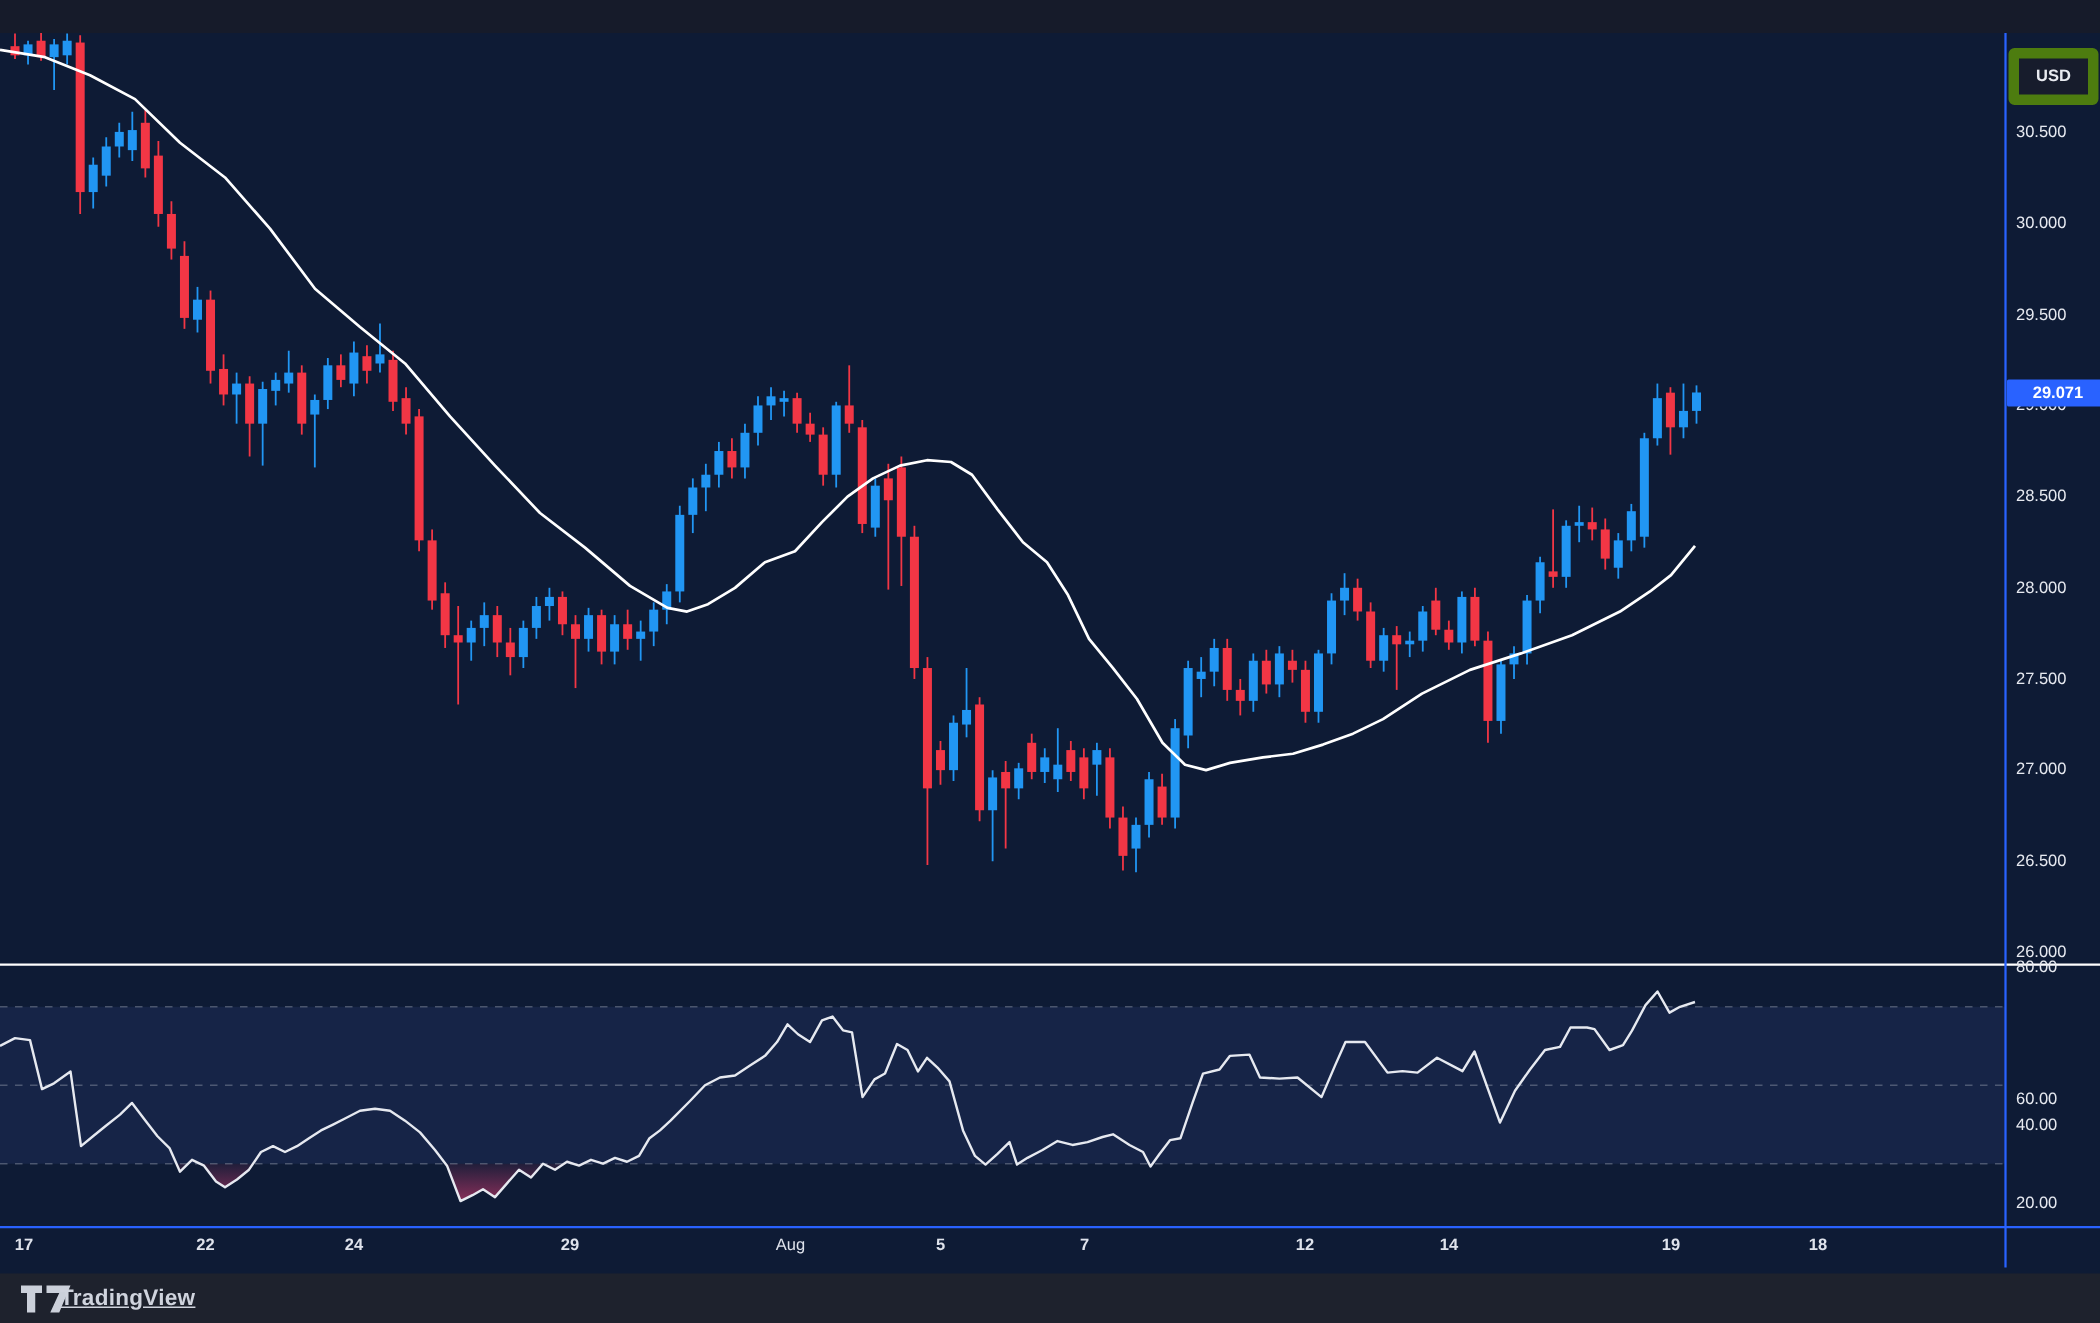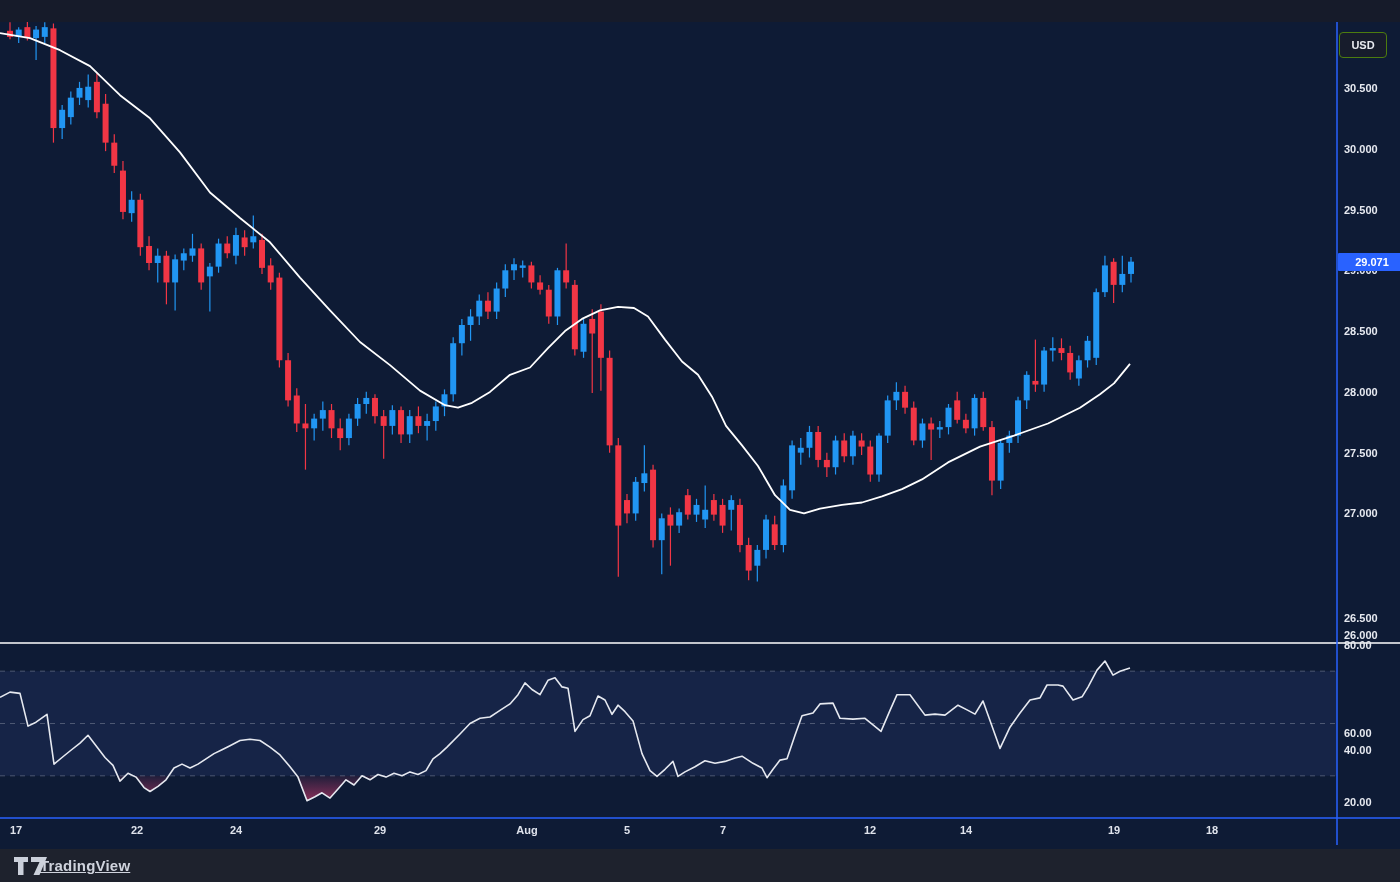--- a/index.html
+++ b/index.html
@@ -1,24 +1,24 @@
 <!DOCTYPE html>
 <html><head>
 <meta charset="utf-8">
 <style>
   html,body{margin:0;padding:0;background:#0e1b35;}
   #stage{position:relative;width:1400px;height:882px;overflow:hidden;
          font-family:"Liberation Sans",sans-serif;background:#0e1b35;}
   #header{position:absolute;left:0;top:0;width:1400px;height:22px;background:#161b2a;}
   #header .t{position:absolute;left:14px;top:3px;font-size:13.5px;font-weight:700;color:#e3e7ef;white-space:nowrap;}
   #plot{position:absolute;left:0;top:0;}
-  .axlabel{position:absolute;left:1344px;font-size:11px;font-weight:700;color:#e6e9f0;transform:translateY(-50%);white-space:nowrap;}
+  .axlabel{position:absolute;left:1344px;font-size:11px;font-weight:400;color:#e6e9f0;transform:translateY(-50%);white-space:nowrap;}
   .tick{position:absolute;top:824px;font-size:11px;font-weight:600;color:#dfe3ec;transform:translateX(-50%);white-space:nowrap;}
-  .tick.month{font-weight:700;}
-  #usd-badge{position:absolute;left:1339px;top:32px;width:46px;height:24px;border:1px solid #4d7c0f;
+  .tick.month{font-weight:400;}
+  #usd-badge{position:absolute;left:1339px;top:32px;width:46px;height:24px;border:7px solid #4d7c0f;
              border-radius:4px;background:#171c2c;color:#e8eaf0;font-size:11px;font-weight:700;
              display:flex;align-items:center;justify-content:center;}
   #last-label{position:absolute;left:1338px;width:68px;height:18px;background:#2962ff;color:#ffffff;
               font-size:11px;font-weight:700;display:flex;align-items:center;justify-content:center;border-radius:1px;}
   #footer{position:absolute;left:0;top:849px;width:1400px;height:33px;background:#1e222d;}
   #footer .brand{position:absolute;left:40px;top:8px;font-size:15px;font-weight:600;color:#cfd3dd;letter-spacing:.2px;text-decoration:underline;}
   #tv-logo{position:absolute;left:13px;top:7px;}
 </style>
 </head>
 <body>
@@ -329,21 +329,21 @@
   <div id="usd-badge">USD</div>
   <div id="price-axis">
       <div class="axlabel" style="top: 87.9px;">30.500</div>
       <div class="axlabel" style="top: 148.7px;">30.000</div>
       <div class="axlabel" style="top: 209.5px;">29.500</div>
       <div class="axlabel" style="top: 270.3px;">29.000</div>
       <div class="axlabel" style="top: 331.1px;">28.500</div>
       <div class="axlabel" style="top: 391.9px;">28.000</div>
       <div class="axlabel" style="top: 452.6px;">27.500</div>
       <div class="axlabel" style="top: 513.4px; text-align: center;">27.000</div>
-      <div class="axlabel" style="top: 574.2px; margin-top: 44px;">26.500</div>
+      <div class="axlabel" style="top: 574.2px;">26.500</div>
       <div class="axlabel" style="top: 635px;">26.000</div>
     </div>
   <div id="rsi-axis">
       <div class="axlabel" style="top: 645px;">80.00</div>
       <div class="axlabel" style="top: 697.3px; margin-top: 36px;">60.00</div>
       <div class="axlabel" style="top: 749.7px;">40.00</div>
       <div class="axlabel" style="top: 802px;">20.00</div>
     </div>
   <div id="last-label" style="top: 252.7px;">29.071</div>
   <div id="time-axis">

